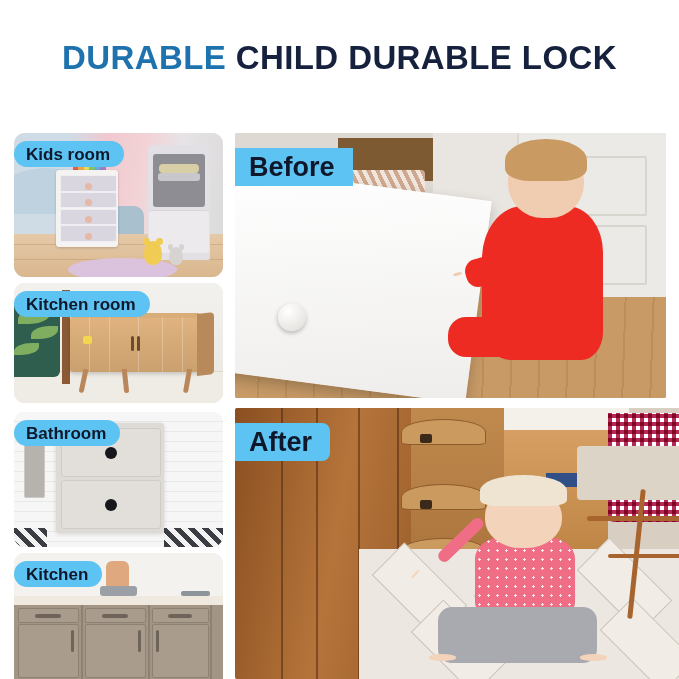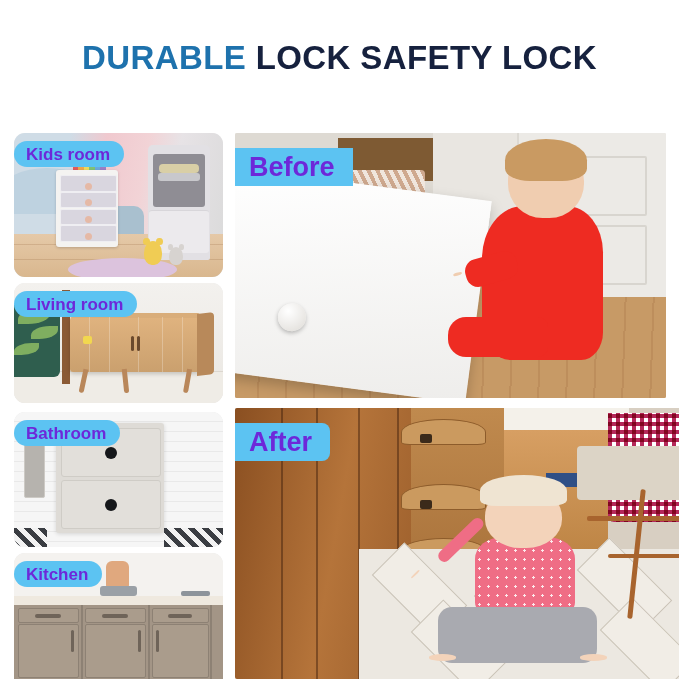--- a/index.html
+++ b/index.html
@@ -26,21 +26,21 @@
     font-size:22px;font-weight:bold;color:#1f2a44;line-height:1;
   }
 
   
   .panel{position:absolute;overflow:hidden;background:#e9e9e9;}
   .photo{position:absolute;inset:0;overflow:hidden;}
 
   
   .badge{
     position:absolute;z-index:7;
-    background:#5cc3f2;color:#6d28d9;
+    background:#5cc3f2;color:#0f172a;
     font-weight:bold;line-height:1;
     display:flex;align-items:center;
   }
   .badge-pill{
     border-radius:13px;font-size:17px;height:26px;padding:0 14px 0 12px;
     left:0;top:8px;
   }
   .badge-block{
     font-size:27px;height:38px;padding:0 18px 0 14px;
     left:0;top:15px;border-radius:0;
@@ -163,21 +163,21 @@
   .af-foot{position:absolute;width:17%;height:11%;background:#f3d3ba;border-radius:50%;bottom:4%;}
 </style>
 </head>
 <body>
 
 <div class="page">
 
   <div class="header">
     <div class="title">
       <span class="t-blue">DURABLE</span>
-      <span class="t-navy">LOCK SAFETY LOCK</span>
+      <span class="t-navy">CHILD DURABLE LOCK</span>
     </div>
   </div>
 
   <div class="panel" id="p-kids">
     <div class="photo">
       <div class="kr-wall"></div>
       <div class="kr-cloud"></div>
       <div class="kr-hill"></div>
       <div class="kr-floor"></div>
       <div class="kr-floorline" style="bottom:22%"></div>
@@ -241,21 +241,21 @@
         <div class="lr-grain" style="left:86%"></div>
         <div class="lr-handle" style="left:47%"></div>
         <div class="lr-handle" style="left:51%"></div>
       </div>
       <div class="lr-tag"></div>
       <div class="lr-leg" style="left:32%;transform:rotate(12deg)"></div>
       <div class="lr-leg" style="left:52%;transform:rotate(-6deg)"></div>
       <div class="lr-leg" style="left:82%;transform:rotate(10deg)"></div>
     </div>
     <div class="badge badge-pill">
-      <span>Living room</span>
+      <span>Kitchen room</span>
     </div>
   </div>
 
   <div class="panel" id="p-kitchen">
     <div class="photo">
       <div class="kt-wall"></div>
       <div class="kt-hand"></div>
       <div class="kt-dev"></div>
       <div class="kt-dev2"></div>
       <div class="kt-counter"></div>

